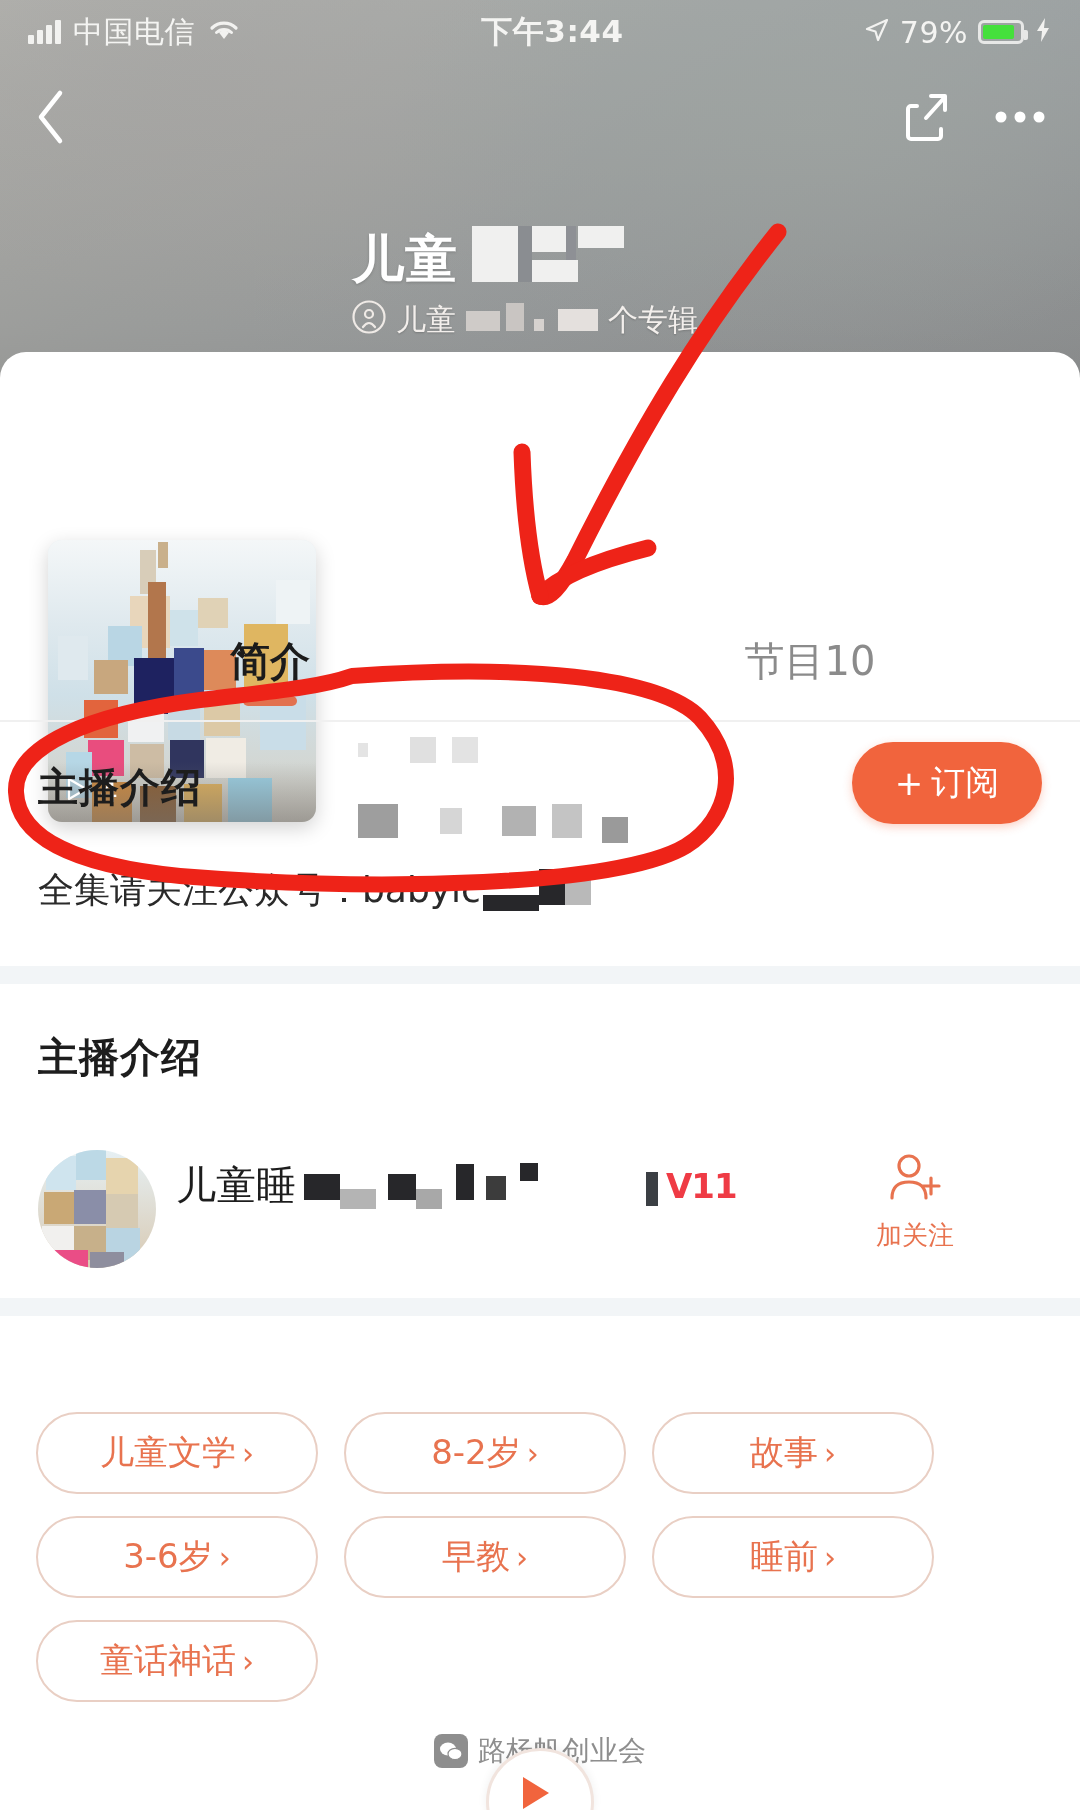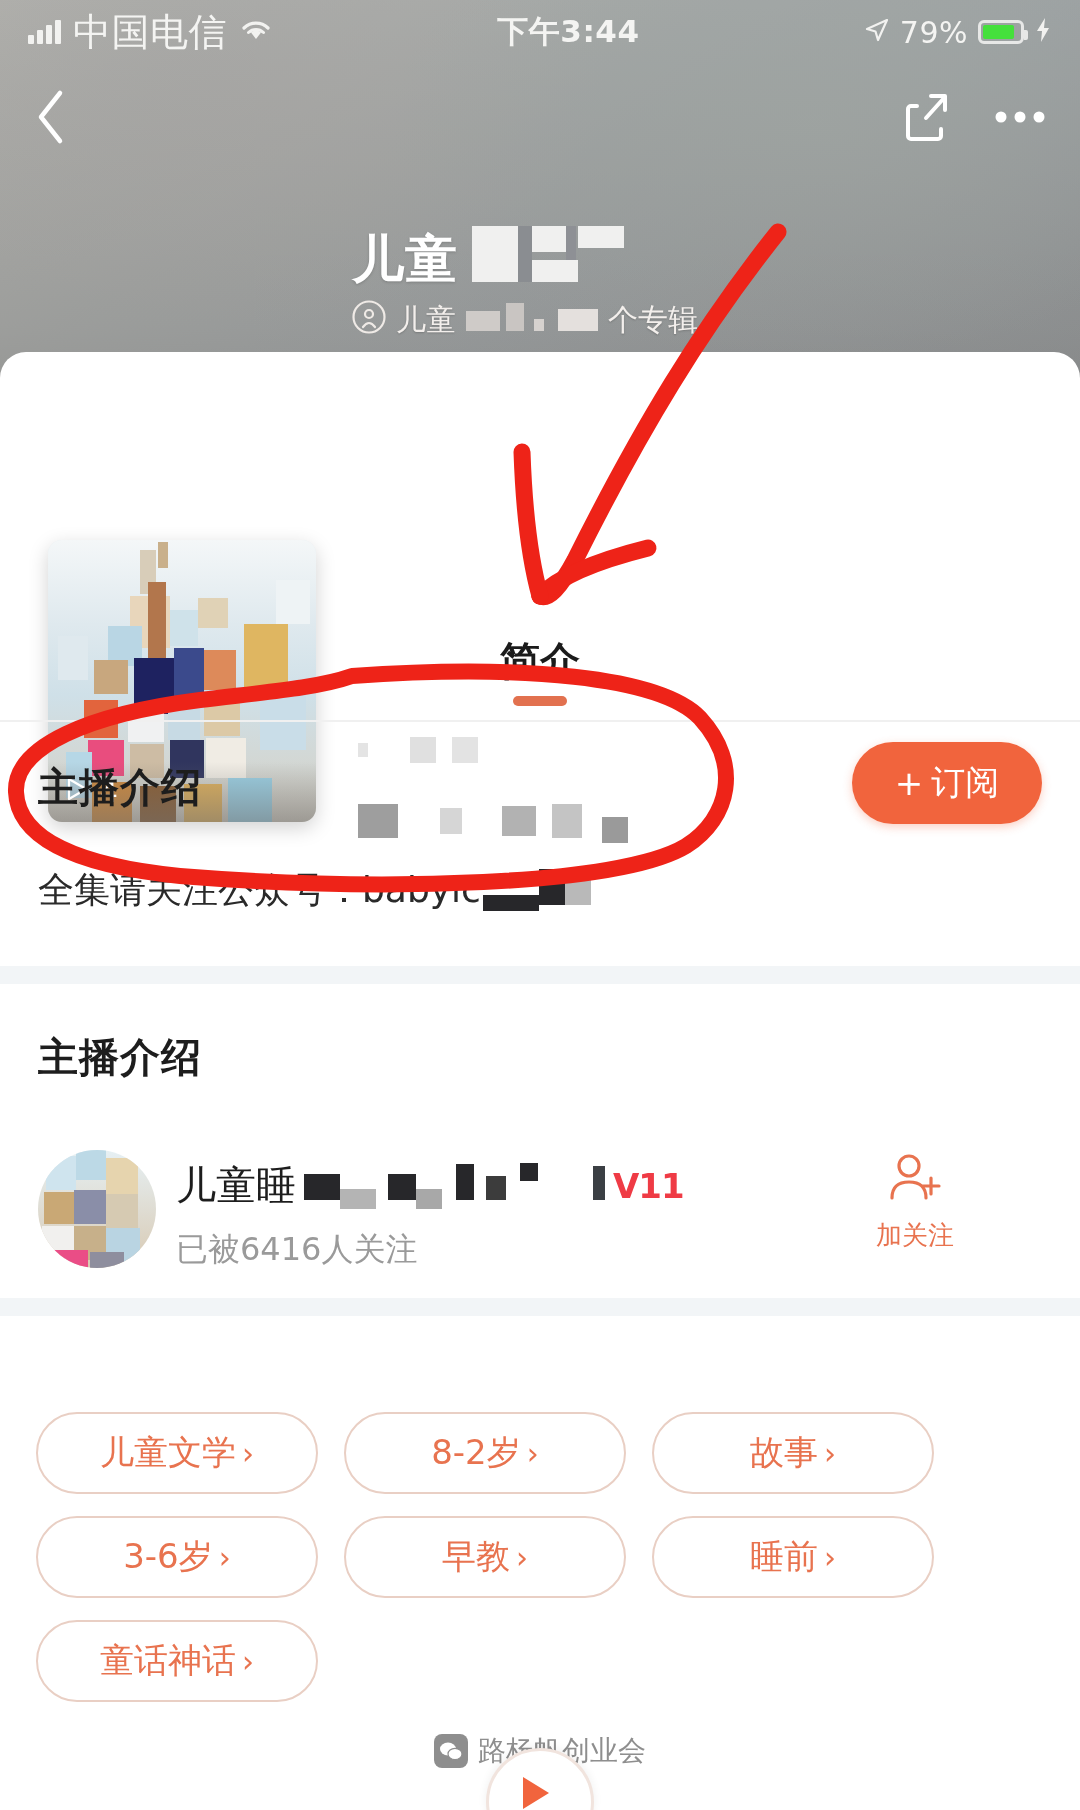--- a/index.html
+++ b/index.html
@@ -50,21 +50,21 @@
   }
   .sb-left { display: flex; align-items: center; gap: 12px; flex: 0 0 auto; }
   .sb-center { flex: 1; text-align: center; font-size: 31px; font-weight: 600; }
   .sb-right { display: flex; align-items: center; gap: 10px; flex: 0 0 auto; }
   .signal { display: flex; align-items: flex-end; gap: 3px; height: 24px; }
   .signal i { display: block; width: 6px; background: #f2f2f0; border-radius: 1px; }
   .signal i:nth-child(1){ height: 9px; }
   .signal i:nth-child(2){ height: 14px; }
   .signal i:nth-child(3){ height: 19px; }
   .signal i:nth-child(4){ height: 24px; }
-  .carrier { font-size: 38px; }
+  .carrier { font-size: 30px; }
   .battery {
     width: 46px; height: 24px;
     border: 3px solid rgba(245,245,243,0.85);
     border-radius: 6px;
     padding: 2px;
     position: relative;
   }
   .battery::after {
     content:''; position:absolute; right:-7px; top:7px;
     width:4px; height:10px; background: rgba(245,245,243,0.85);
@@ -215,23 +215,23 @@
     border-radius: 59px;
     overflow:hidden;
     background: linear-gradient(180deg,#e6f0f4 0%, #d8c9b2 100%);
   }
   .host-name {
     position:absolute; left: 176px; top: 30px;
     display:flex; align-items:center; gap: 8px;
     font-size: 40px; color:#1d1d1d;
   }
   .vbadge {
-    display:inline-flex; align-items:flex-start;
+    display:inline-flex; align-items:flex-end;
     color:#ef3b45; font-weight:700; font-size:34px;
-    letter-spacing: -1px; margin-left: 47px;
+    letter-spacing: -1px; margin-left: 100px;
   }
   .host-fans {
     position:absolute; left: 176px; top: 100px;
     font-size: 32px; color: #9a9a9a;
   }
   .follow-btn {
     position:absolute; right: 42px; top: 22px;
     display:flex; flex-direction:column; align-items:center; gap:4px;
     color:#e8734f; font-size: 26px; cursor:pointer;
     background:none; border:none; font-family:inherit;
@@ -441,20 +441,23 @@
       <span>+</span>
       <span>订阅</span>
     </button>
   </div>
 
   <div class="tabs">
     <div class="tab active">
       <span>简介</span>
       <span class="ind"></span>
     </div>
+    <div class="tab">
+      <span>节目10</span>
+    </div>
   </div>
 
   <div class="sect-title" style="top:760px">主播介绍</div>
 
   <div class="desc-text" style="top:866px">
     <span>全集请关注公众号：babylc</span>
     <span class="redact" style="margin-left:2px;">
       <span class="rb" style="width:56px;height:16px;background:#27272a;vertical-align:bottom;margin-bottom:2px;"></span><span class="rb" style="width:26px;height:36px;background:#27272a;"></span><span class="rb" style="width:26px;height:36px;background:#b9b9b9;"></span>
     </span>
   </div>
@@ -482,21 +485,20 @@
       <span>儿童睡</span>
       <span class="redact">
         <span class="rb" style="width:36px;height:26px;background:#27272a;"></span><span class="rb" style="width:36px;height:20px;background:#b4b4b4;vertical-align:bottom;"></span><span class="rb" style="width:28px;height:26px;background:#27272a;margin-left:12px;"></span><span class="rb" style="width:26px;height:20px;background:#a8a8a8;vertical-align:bottom;"></span><span class="rb" style="width:18px;height:36px;background:#27272a;margin-left:14px;"></span><span class="rb" style="width:20px;height:24px;background:#3c3c3c;margin-left:12px;"></span><span class="rb" style="width:18px;height:18px;background:#27272a;margin-left:14px;vertical-align:top;"></span>
       </span>
       <span class="vbadge">
         <span class="rb dark" style="width:12px;height:34px;margin-right:8px;"></span>
         <span>V11</span>
       </span>
     </div>
 
-    <div class="host-fans">已被6416人关注</div>
 
     <button class="follow-btn">
       <span>
         <svg width="58" height="58" viewBox="0 0 58 58">
             <circle cx="23" cy="16" r="10" fill="none" stroke="#e8734f" stroke-width="3.2"></circle>
             <path d="M6 48 q0 -16 17 -16 q17 0 17 16" fill="none" stroke="#e8734f" stroke-width="3.2" stroke-linecap="round"></path>
             <path d="M45 28 V44 M37 36 H53" stroke="#e8734f" stroke-width="3.2" stroke-linecap="round"></path>
           </svg>
       </span>
       <span>加关注</span>

